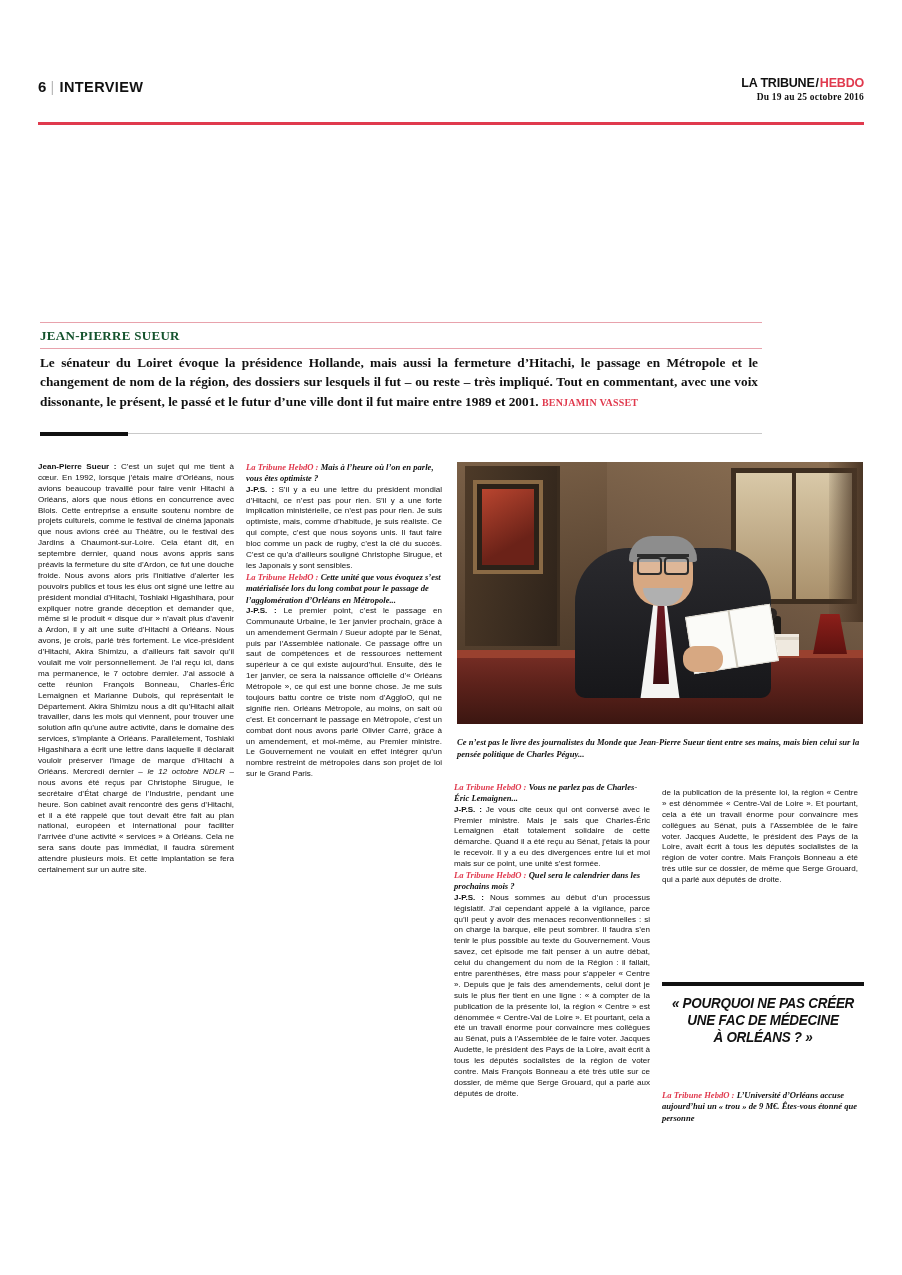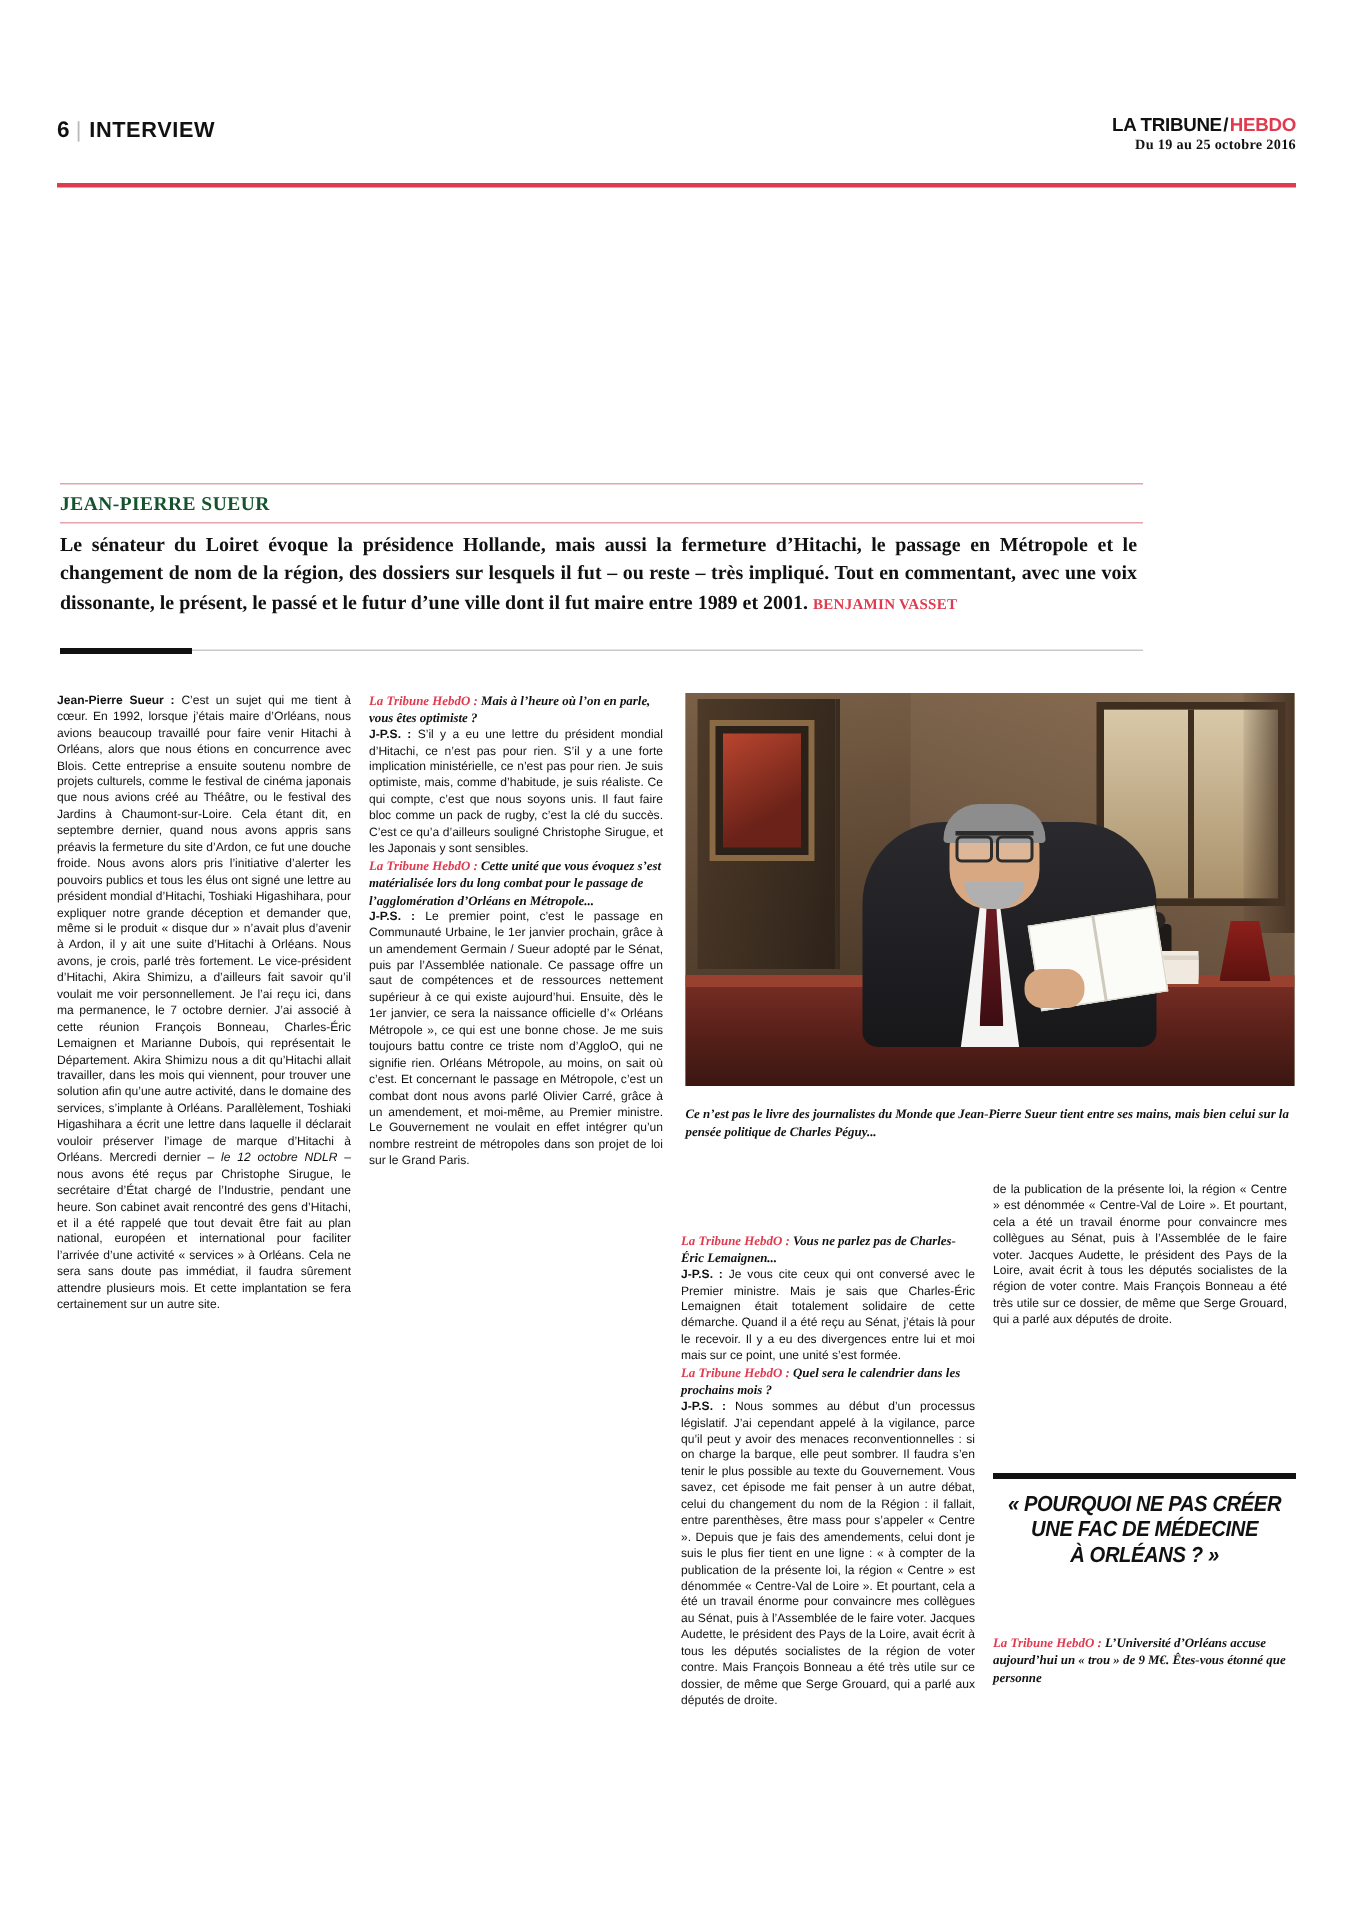--- a/index.html
+++ b/index.html
@@ -180,21 +180,21 @@
     top: 462px;
     width: 196px;
     font-family: "Liberation Sans", sans-serif;
     font-size: 8.05px;
     line-height: 1.355;
     text-align: justify;
     color: #111;
   }
   #col1 { left: 38px; height: 730px; }
   #col2 { left: 246px; height: 730px; }
-  #col3 { left: 454px; top: 822px; height: 410px; }
+  #col3 { left: 454px; top: 782px; height: 410px; }
   #col4 { left: 662px; top: 788px; height: 190px; }
   #col5 { left: 662px; top: 1090px; height: 100px; }
 
   .col p { margin: 0 0 0 0; }
   .col p + p { margin-top: 0; }
   .q {
     display: block;
     margin-top: 9px;
     margin-bottom: 1px;
     color: #e03a4e;

